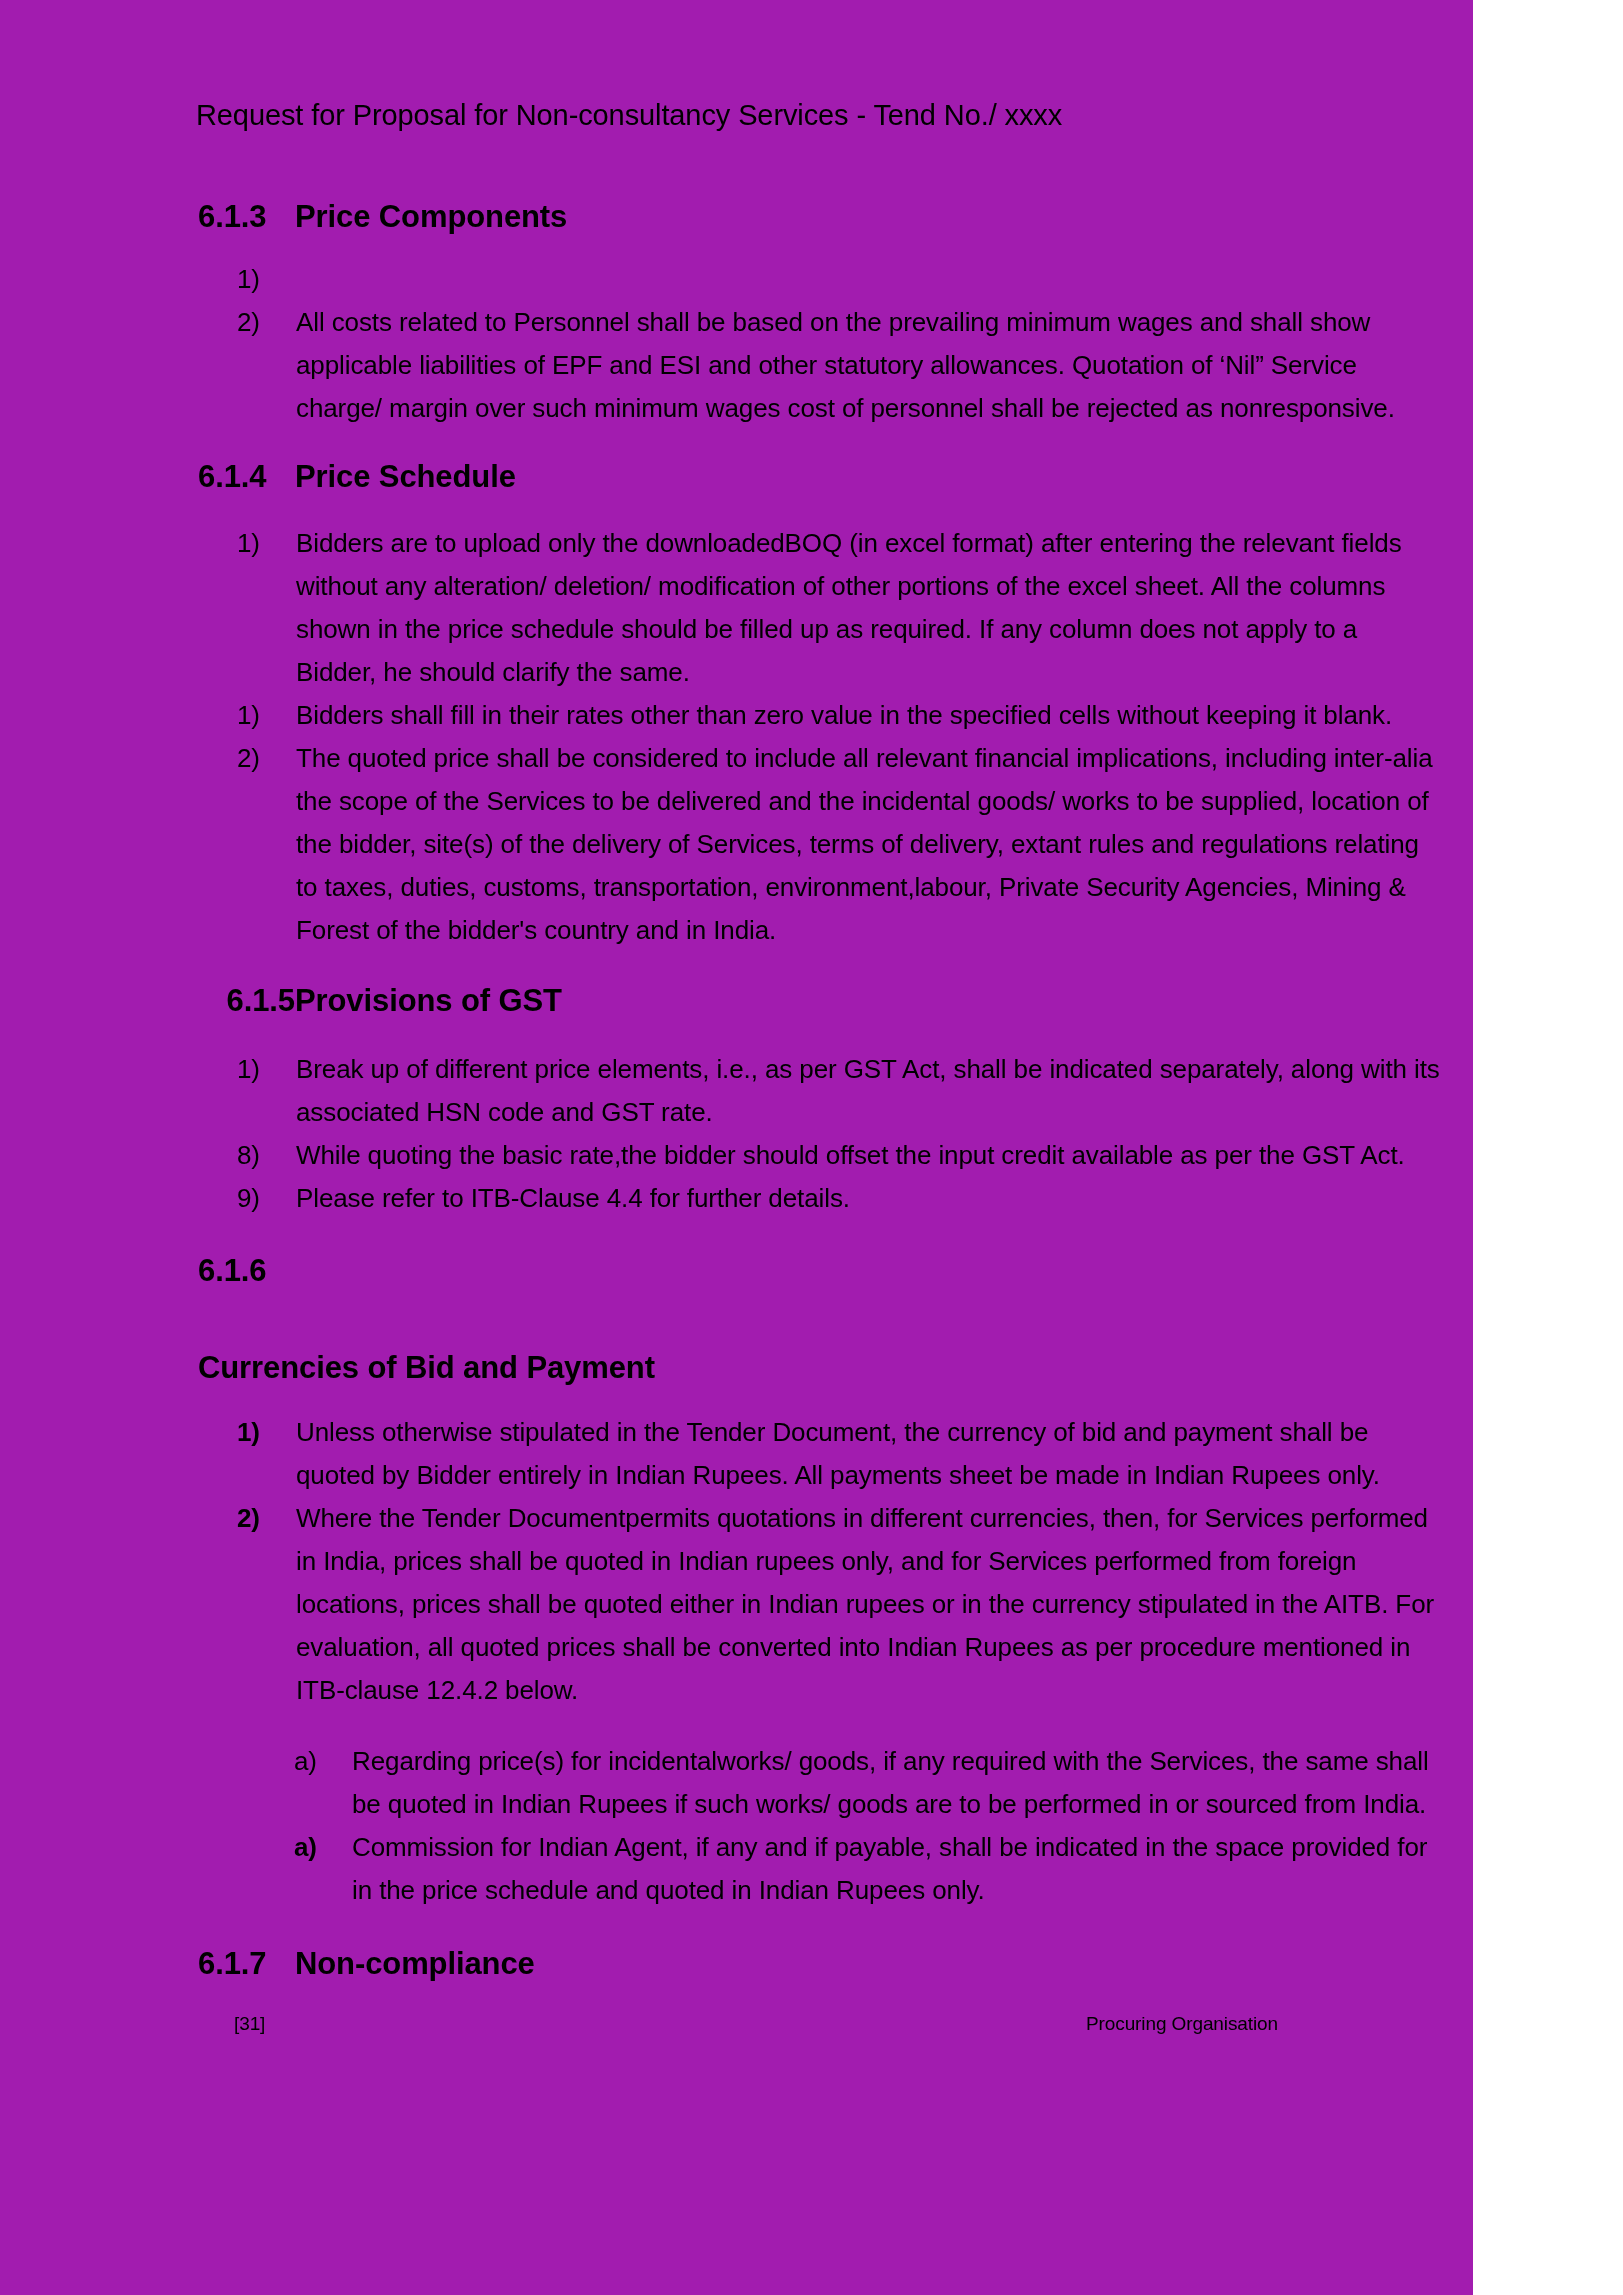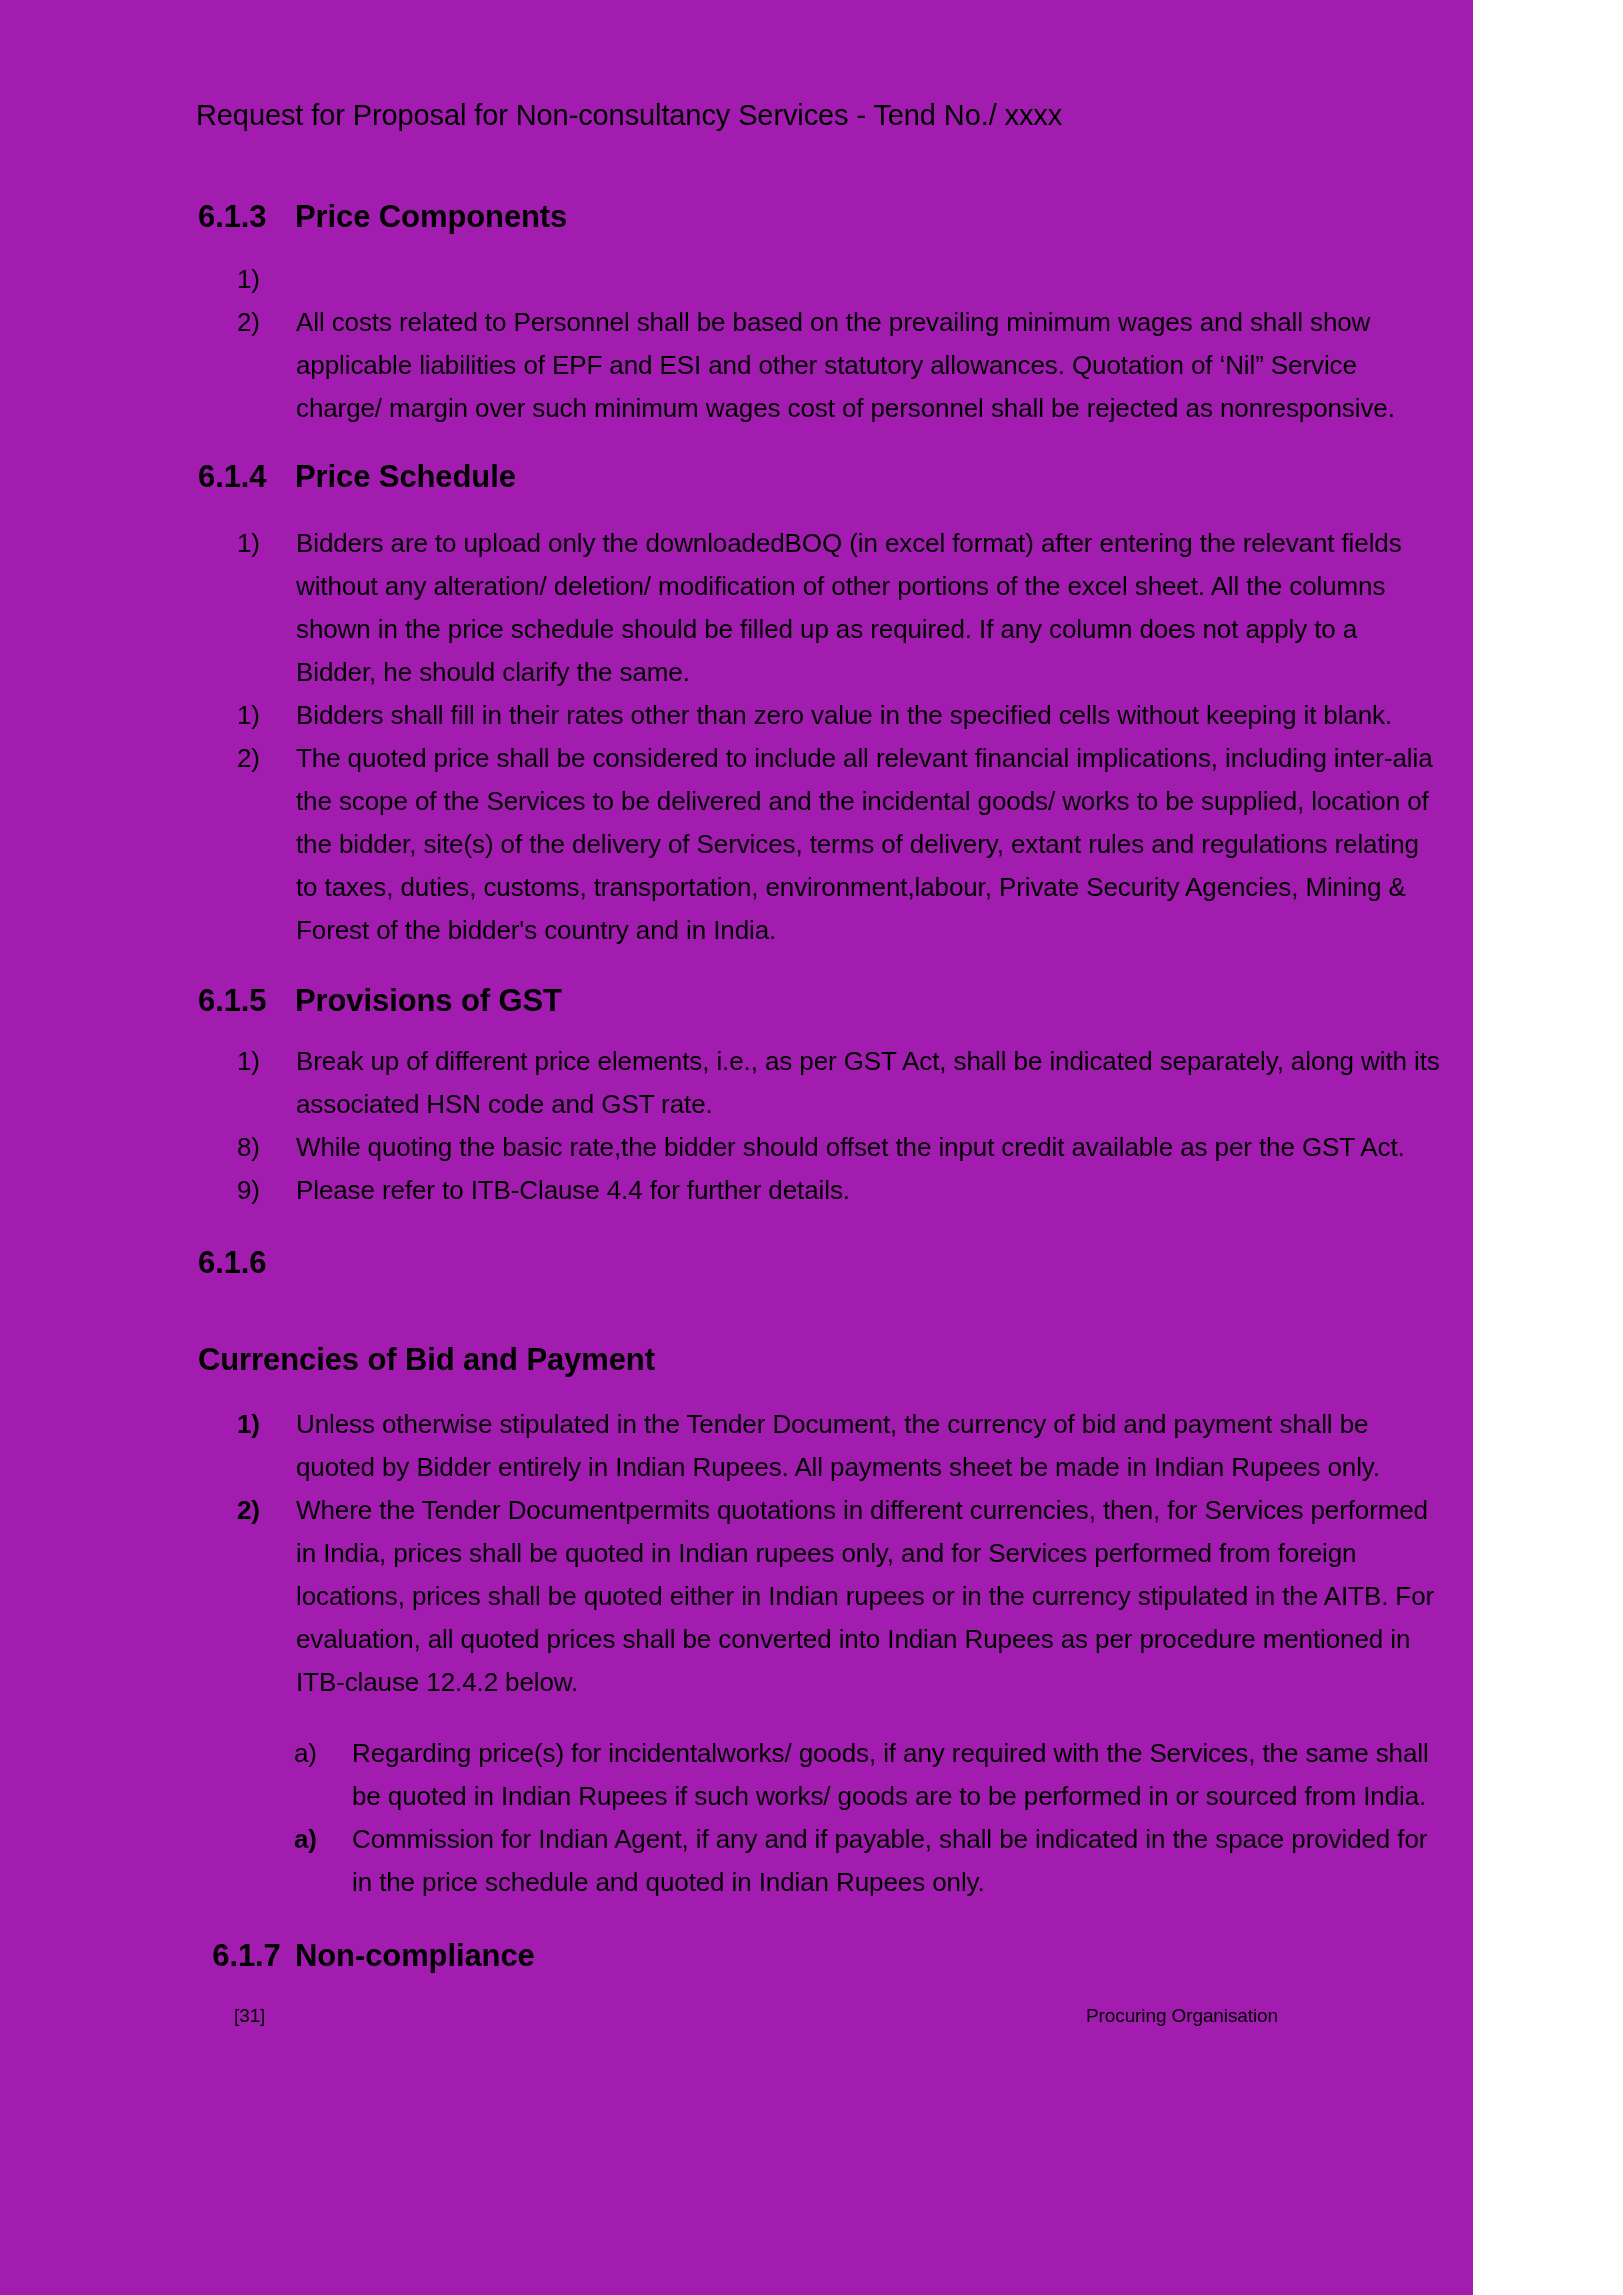--- a/index.html
+++ b/index.html
@@ -22,23 +22,23 @@
   .h {
     display: flex;
     margin-left: 198px;
     font-weight: bold;
     font-size: 31px;
     line-height: 43px;
   }
   .h .h-num { width: 97px; flex: 0 0 97px; }
   .h.s1 { margin-top: 58px; margin-bottom: 20px; }
   .h.s2 { margin-top: 25px; margin-bottom: 23.6px; }
-  .h.s3 { margin-top: 27px; margin-bottom: 18px; }
+  .h.s3 { margin-top: 27px; margin-bottom: 26px; text-align: right; }
   .h.s4 { margin-top: 29.4px; margin-bottom: 22px; flex-direction: column; }
-  .h.s5 { margin-top: 30px; margin-bottom: 0; text-align: center; }
+  .h.s5 { margin-top: 30px; margin-bottom: 0; }
   .item {
     display: flex;
     margin-left: 237px;
     font-size: 26px;
     line-height: 43px;
   }
   .item .marker { width: 59px; flex: 0 0 59px; }
   .item .text  { width: 1144px; flex: 0 0 1144px; }
   .marker.bold { font-weight: bold; }
   .sublist { margin-top: 28px; }

